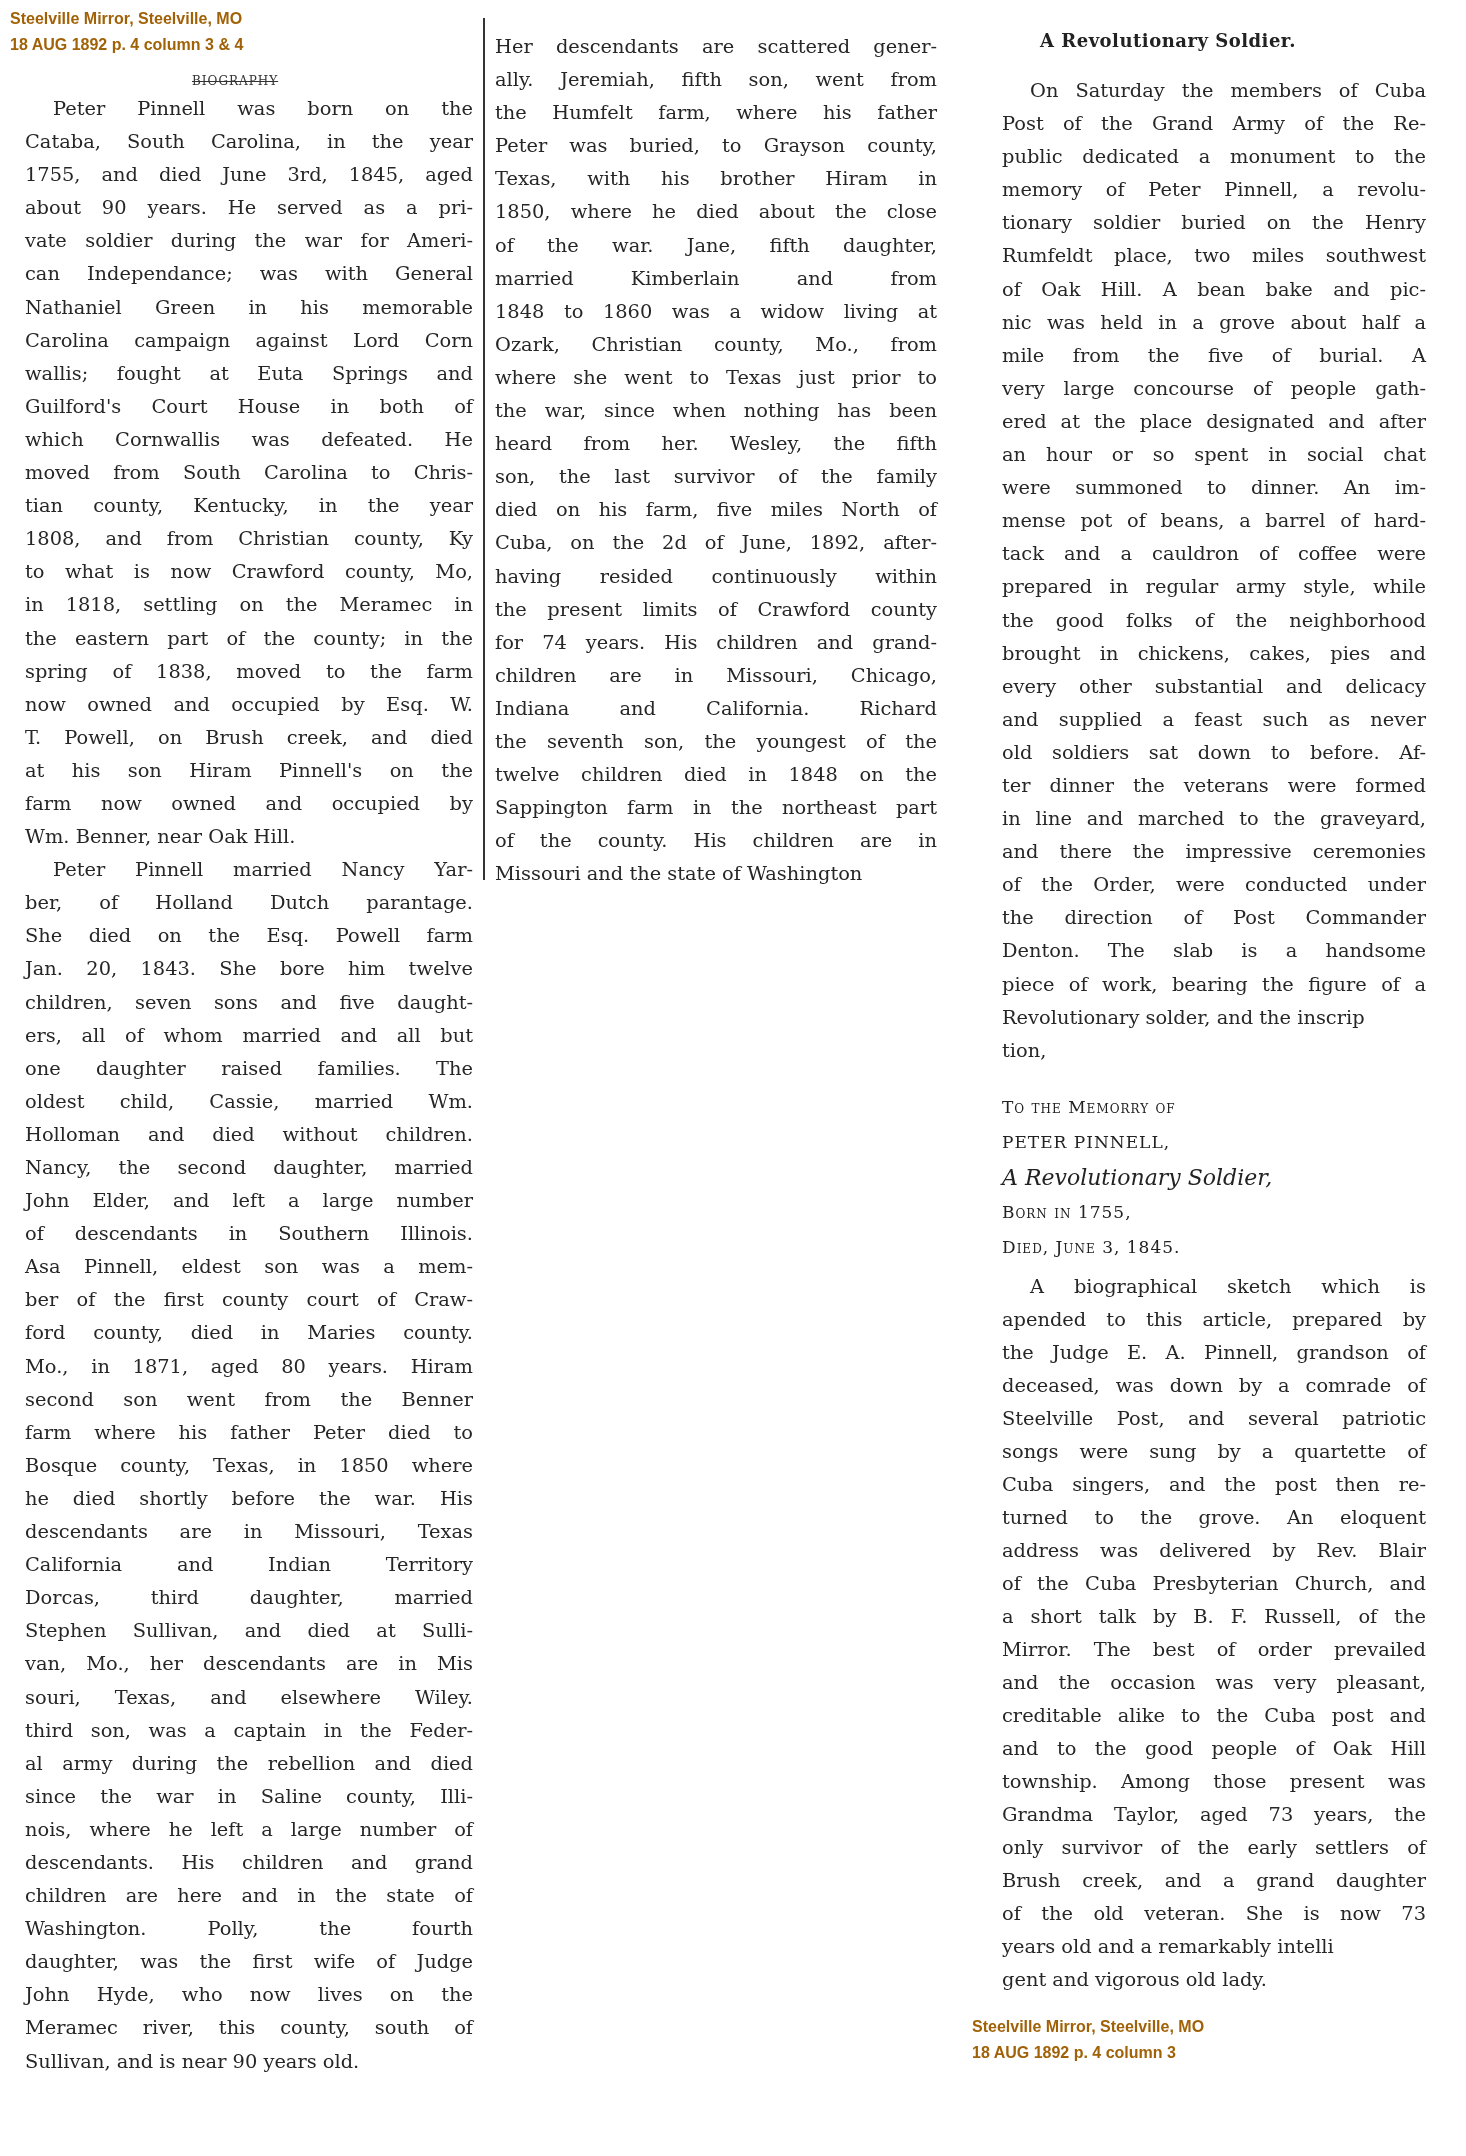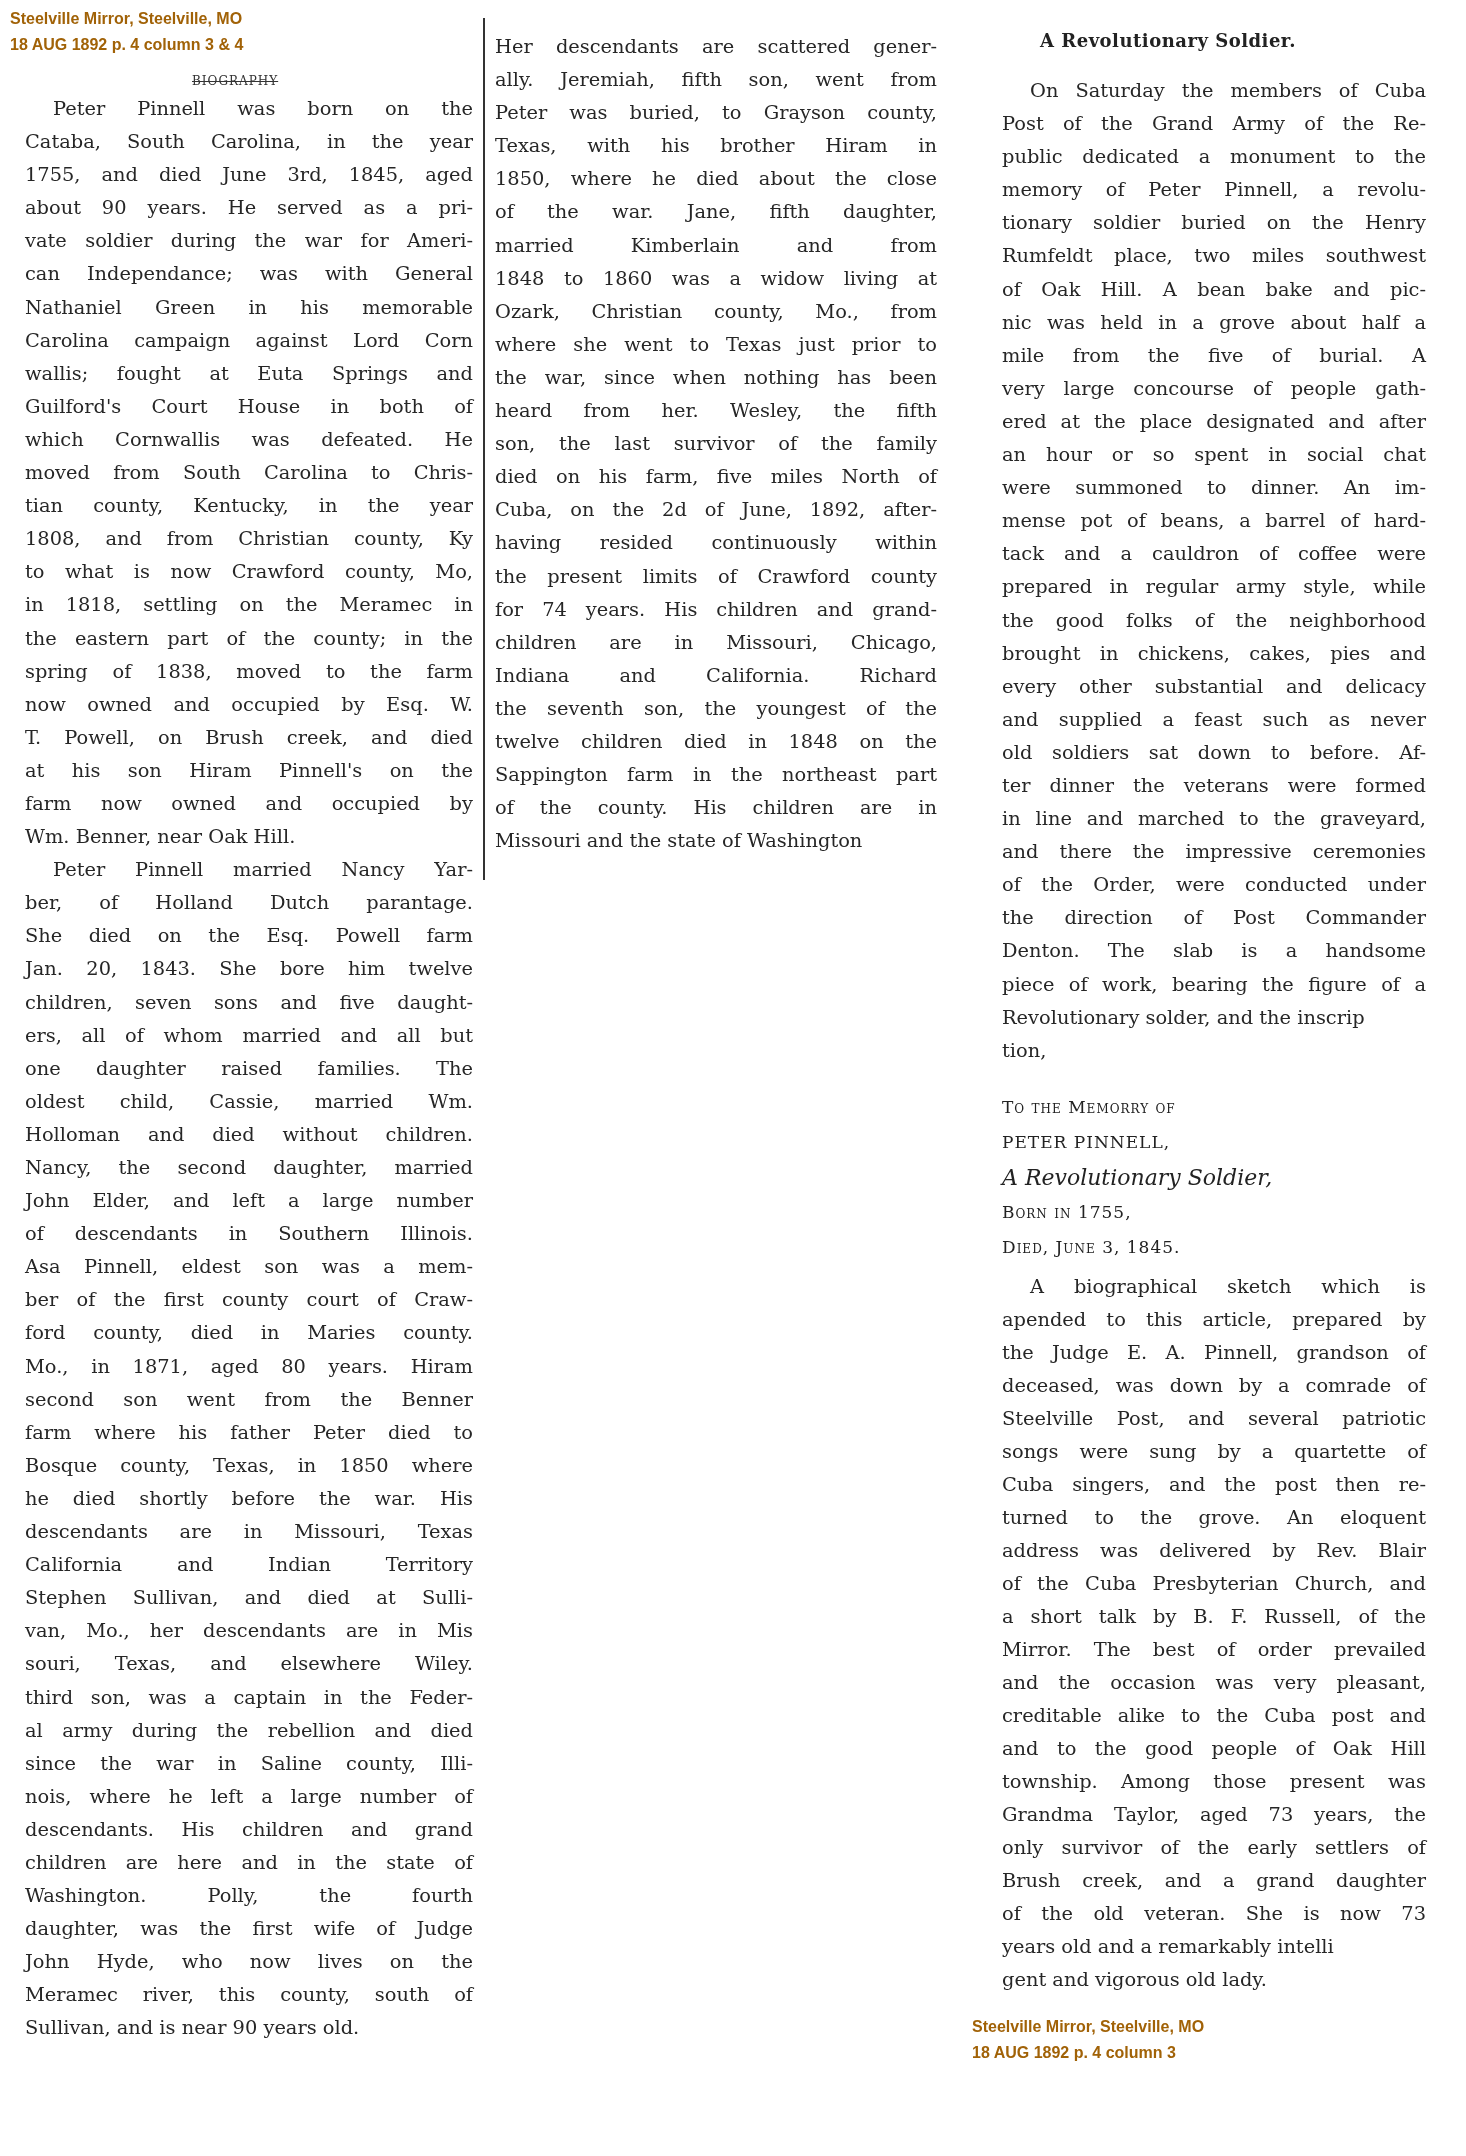--- a/index.html
+++ b/index.html
@@ -146,39 +146,41 @@
     <span class="line">Asa Pinnell, eldest son was a mem-</span>
     <span class="line">ber of the first county court of Craw-</span>
     <span class="line">ford county, died in Maries county.</span>
     <span class="line">Mo., in 1871, aged 80 years. Hiram</span>
     <span class="line">second son went from the Benner</span>
     <span class="line">farm where his father Peter died to</span>
     <span class="line">Bosque county, Texas, in 1850 where</span>
     <span class="line">he died shortly before the war. His</span>
     <span class="line">descendants are in Missouri, Texas</span>
     <span class="line">California and Indian Territory</span>
+    <span class="line">Dorcas, third daughter, married</span>
     <span class="line">Stephen Sullivan, and died at Sulli-</span>
     <span class="line">van, Mo., her descendants are in Mis</span>
     <span class="line">souri, Texas, and elsewhere Wiley.</span>
     <span class="line">third son, was a captain in the Feder-</span>
     <span class="line">al army during the rebellion and died</span>
     <span class="line">since the war in Saline county, Illi-</span>
     <span class="line">nois, where he left a large number of</span>
     <span class="line">descendants. His children and grand</span>
     <span class="line">children are here and in the state of</span>
     <span class="line">Washington. Polly, the fourth</span>
     <span class="line">daughter, was the first wife of Judge</span>
     <span class="line">John Hyde, who now lives on the</span>
     <span class="line">Meramec river, this county, south of</span>
     <span class="line last">Sullivan, and is near 90 years old.</span>
   </div>
 
 <div class="col col2" id="col2">
     <span class="line">Her descendants are scattered gener-</span>
     <span class="line">ally. Jeremiah, fifth son, went from</span>
+    <span class="line">the Humfelt farm, where his father</span>
     <span class="line">Peter was buried, to Grayson county,</span>
     <span class="line">Texas, with his brother Hiram in</span>
     <span class="line">1850, where he died about the close</span>
     <span class="line">of the war. Jane, fifth daughter,</span>
     <span class="line">married Kimberlain and from</span>
     <span class="line">1848 to 1860 was a widow living at</span>
     <span class="line">Ozark, Christian county, Mo., from</span>
     <span class="line">where she went to Texas just prior to</span>
     <span class="line">the war, since when nothing has been</span>
     <span class="line">heard from her. Wesley, the fifth</span>

